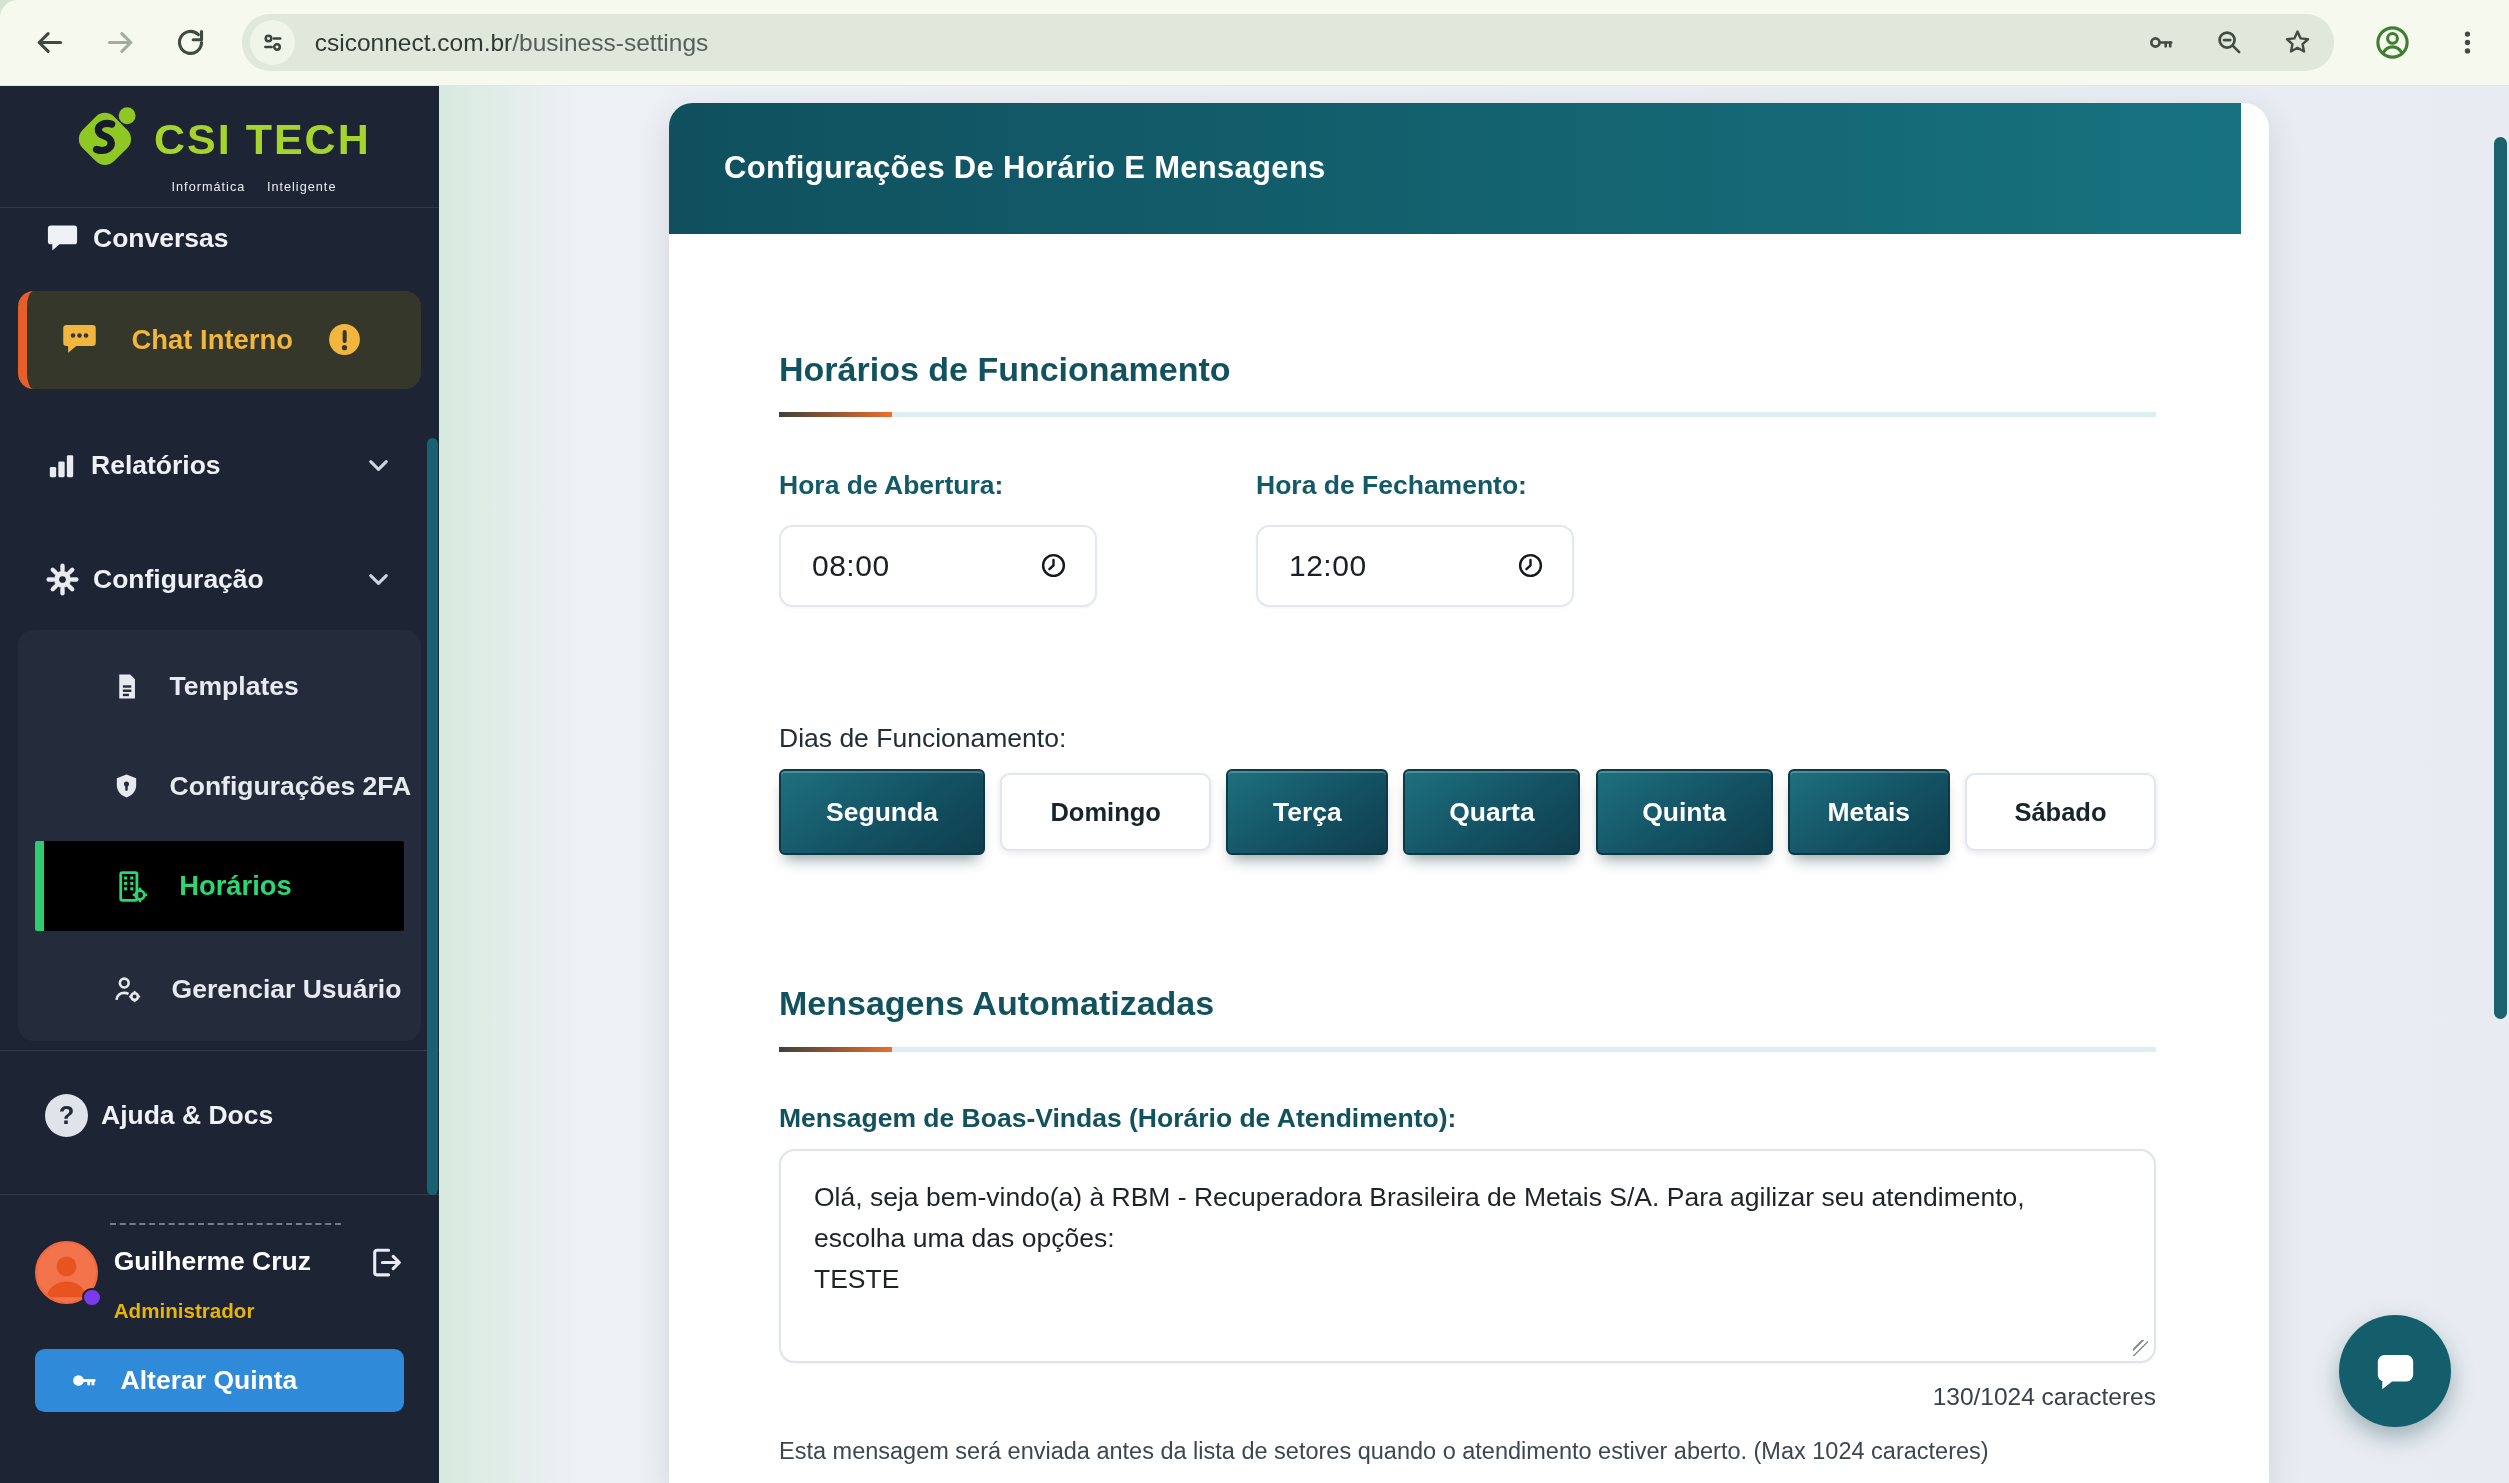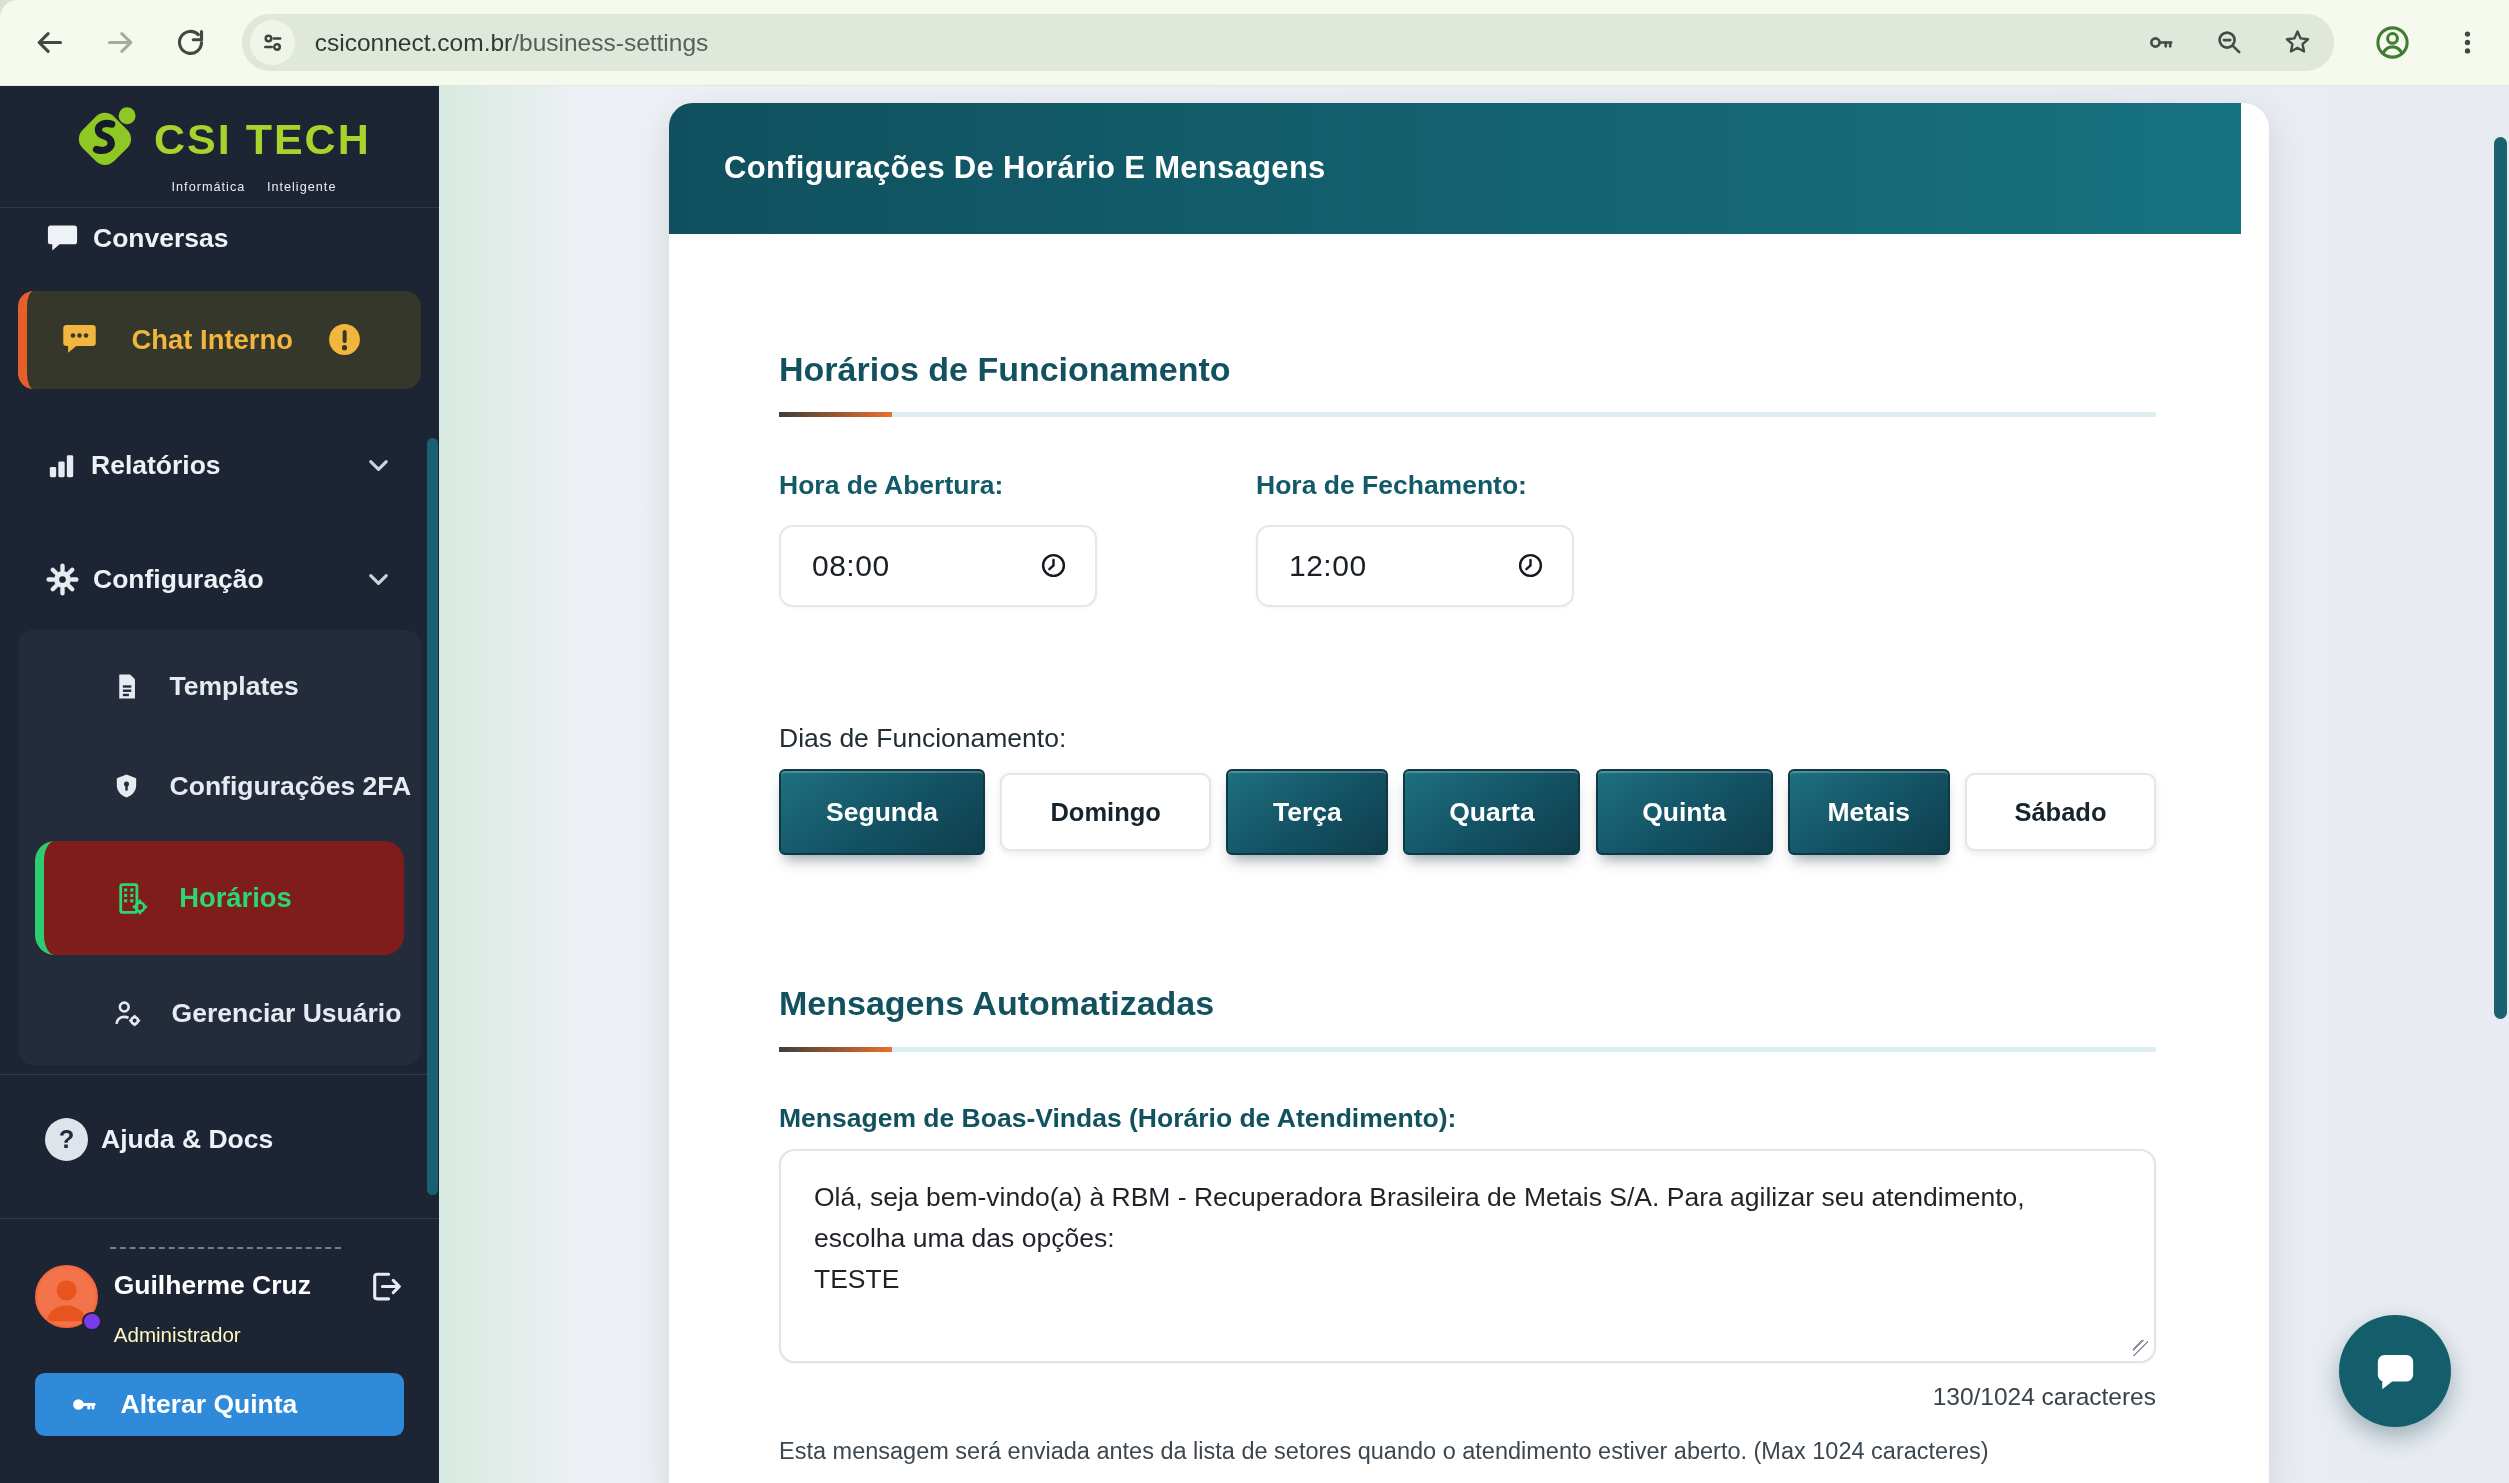--- a/index.html
+++ b/index.html
@@ -28,34 +28,34 @@
   .logo-sub { margin-top:2px; font-size:12.7px; color:#e9edf3; letter-spacing:1px; display:flex; justify-content:center; gap:21.6px; padding-left:69px; }
   .side-item { display:flex; align-items:center; padding:0 45px; height:49px; gap:13px; font-size:26.5px; font-weight:600; color:#eef1f6; }
   .side-item .chev { margin-left:auto; color:#cdd4de; }
   .item-conversas { margin-top:5.9px; }
   .item-relatorios { margin-top:49px; height:55px; }
   .item-config { margin-top:59px; height:55px; }
   .chat-interno { margin:27.4px 17.6px 0; height:98px; background:#343729; border-left:9.8px solid #e55f2b; border-radius:15.7px; display:flex; align-items:center; gap:33px; padding:0 33px; color:#f2b53d; font-size:27.4px; font-weight:700; }
   .submenu { margin:23.5px 17.6px 0; background:#242c3c; border-radius:15.7px; padding:31px 0 25.5px; }
   .sub-item { display:flex; align-items:center; gap:29px; padding:0 23.5px 0 94px; height:51px; font-size:26.5px; font-weight:600; color:#e6eaf1; white-space:nowrap; overflow:hidden; }
   .sub-item.cfg2f { margin-top:49px; }
-  .horarios-active { margin:29px 17.6px 0; height:114px; background:#7f1d1d; border-left:9.8px solid #2ecc71; border-radius:20px; display:flex; align-items:center; gap:29px; padding:0 23.5px 0 69px; color:#2bd673; font-size:27.4px; font-weight:700; }
+  .horarios-active { margin:29px 17.6px 0; height:90px; background:#000000; border-left:9.8px solid #2ecc71; border-radius:2px; display:flex; align-items:center; gap:29px; padding:0 23.5px 0 69px; color:#2bd673; font-size:27.4px; font-weight:700; }
   .sub-item.gerenciar { margin-top:33px; }
   .side-divider { margin-top:9.8px; border-top:1px solid rgba(255,255,255,.10); }
   .item-ajuda { margin-top:37px; height:55px; font-weight:700; }
   .q-circle { width:43px; height:43px; border-radius:50%; background:#dfe3ea; color:#232b3b; font-size:25.5px; font-weight:700; display:flex; align-items:center; justify-content:center; }
   .side-divider2 { margin-top:51px; border-top:1px solid rgba(255,255,255,.10); }
   .dashed-sep { margin:27.4px 0 0 110px; width:231px; border-top:2px dashed rgba(255,255,255,.4); }
   .user-row { display:flex; align-items:flex-start; padding:0 35px; margin-top:15.7px; gap:15.7px; }
   .avatar-wrap { position:relative; width:63px; height:63px; flex:0 0 auto; }
   .avatar { width:63px; height:63px; border-radius:50%; background:#f3744a; display:flex; align-items:flex-end; justify-content:center; overflow:hidden; border:2.9px solid #f2683c; }
   .status-dot { position:absolute; right:-3.9px; bottom:-3.9px; width:19.6px; height:19.6px; border-radius:50%; background:#7c3aed; border:2.9px solid #1d2433; }
   .user-texts { flex:1 1 auto; padding-top:5.9px; }
   .user-name { font-size:26.5px; font-weight:700; color:#fff; }
-  .user-role { margin-top:21.6px; font-size:20.6px; color:#fef9c3; }
+  .user-role { margin-top:21.6px; font-size:20.6px; color:#eab308;font-weight:bold; }
   .logout-btn { margin-top:3.9px; color:#e8ecf2; }
   .pwd-btn { margin:25.5px 35px 0; height:63px; width:369px; background:#2f8ad9; border:none; border-radius:9.8px; color:#fff; font-size:26.5px; font-weight:700; font-family:inherit; display:flex; align-items:center; justify-content:flex-start; gap:21.6px; padding:0 0 0 35px; cursor:pointer; }
   .side-scroll { position:absolute; left:427px; top:352px; width:10.8px; height:757px; background:#176170; border-radius:5.9px; }
 
   
   .main-area { position:relative; flex:1 1 auto; background:linear-gradient(90deg,#d7eadf 0px,#edf0f4 137px,#e8ecf2 100%); }
   .card { margin:16.7px 0 0 230px; width:1600px; height:1381px; background:#ffffff; border-radius:23.5px 25.5px 0 0; box-shadow:0 11.8px 33px rgba(40,60,80,.14); }
   .band { width:calc(100% - 28px); height:131px; background:linear-gradient(90deg,#10505e,#17727f); border-radius:23.5px 0 0 0; display:flex; align-items:center; padding:0 55px; }
   .band h1 { color:#fff; font-size:31px; font-weight:700; letter-spacing:0.3px; }
   .content { padding:0 113px 0 110px; }

